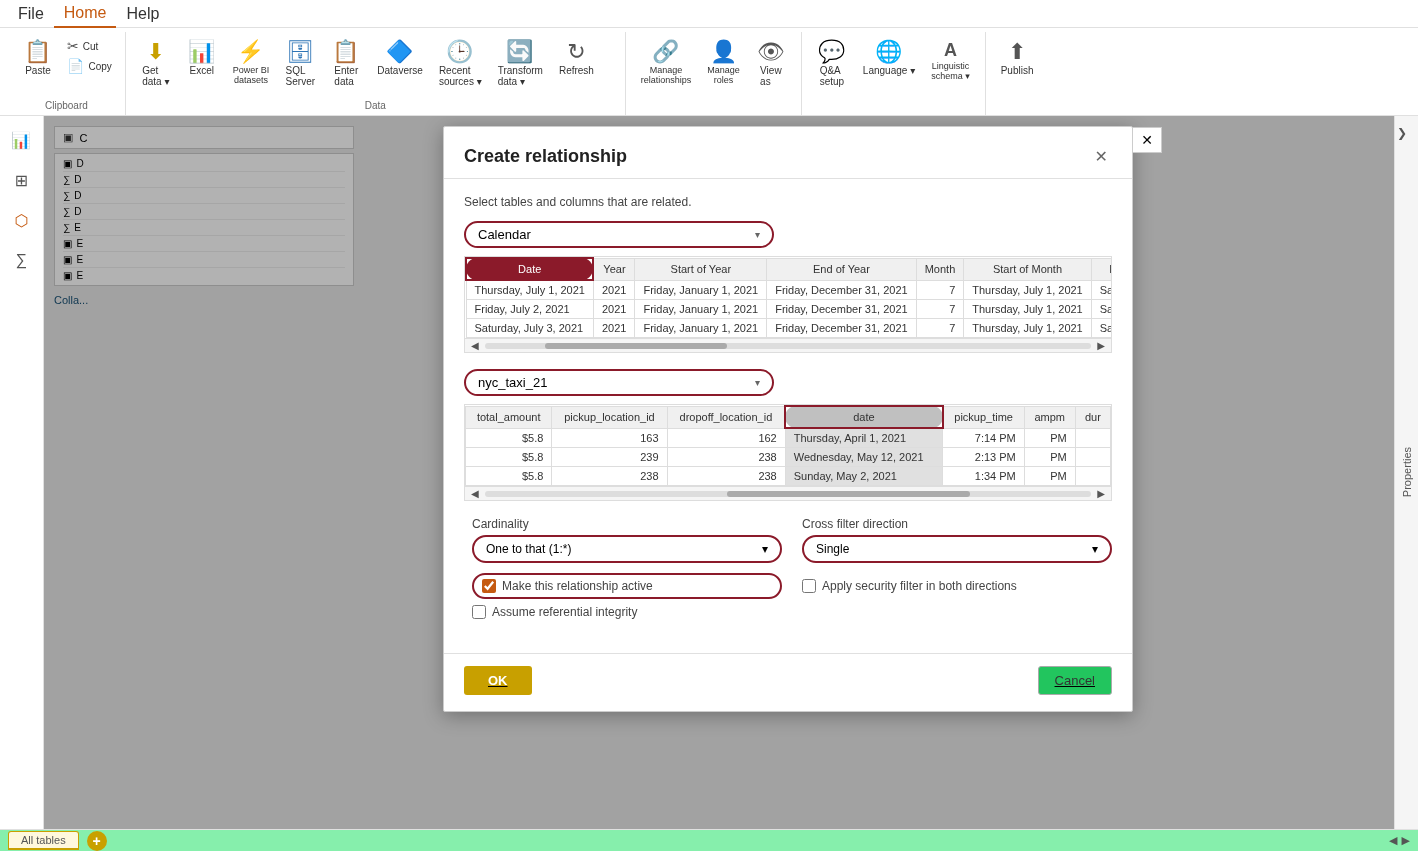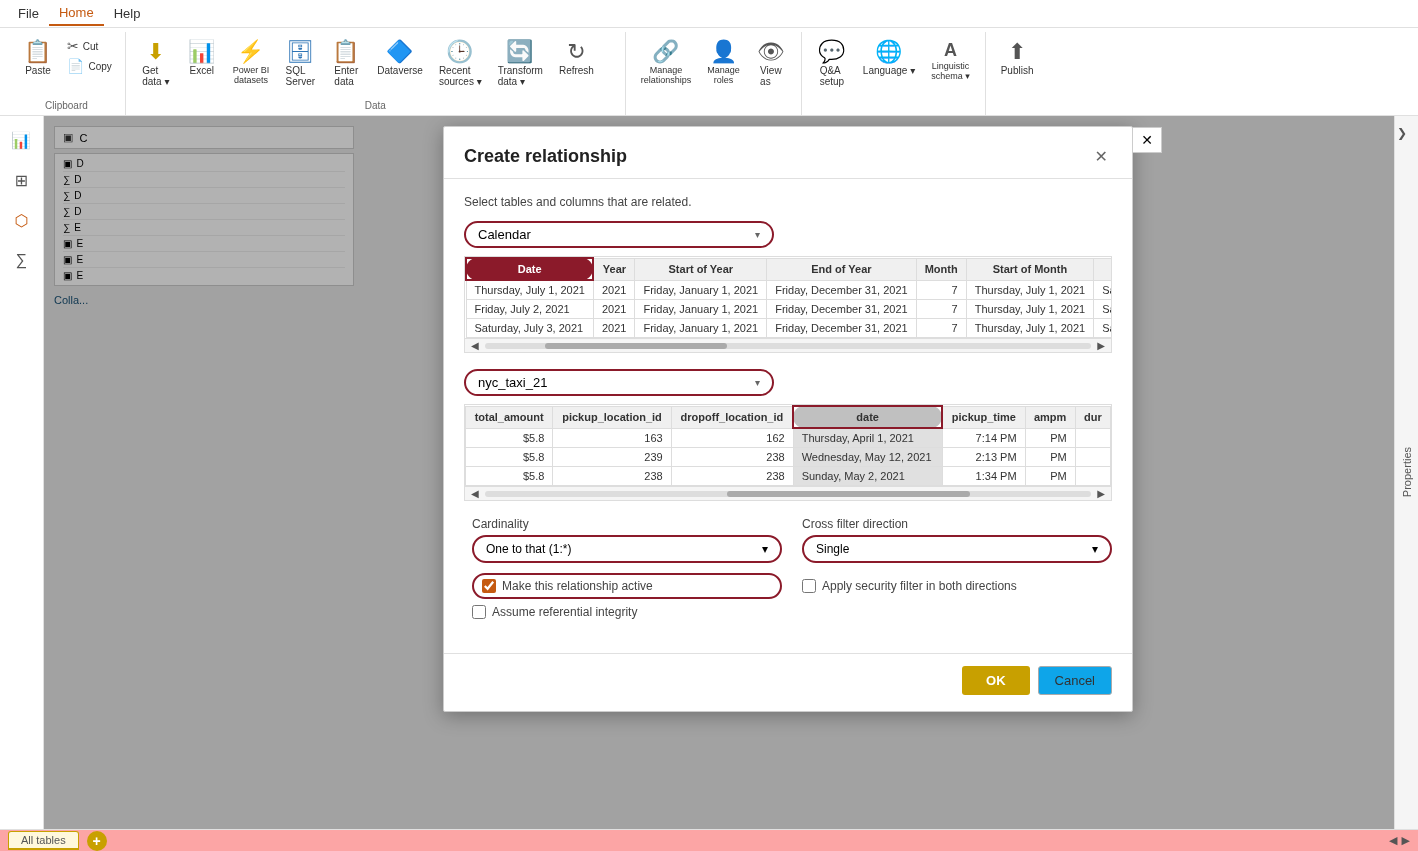--- a/index.html
+++ b/index.html
@@ -10,21 +10,21 @@
       background: #fff;
       border-bottom: 1px solid #e0e0e0;
       display: flex;
       align-items: center;
       padding: 0 8px;
       height: 28px;
     }
     .menu-bar span {
       padding: 4px 10px;
       cursor: pointer;
-      font-size: 13px;
+      font-size: 16px;
       color: #333;
     }
     .menu-bar span.active {
       color: #c55a11;
       border-bottom: 2px solid #c55a11;
     }
 
     
     .ribbon {
       background: #fff;
@@ -210,21 +210,21 @@
     }
     .data-table {
       width: 100%;
       border-collapse: collapse;
       font-size: 11px;
     }
     .data-table th {
       background: #f0f0f0;
       border: 1px solid #ddd;
       padding: 4px 8px;
-      font-weight: 700;
+      font-weight: 400;
       color: #333;
       text-align: center;
       white-space: nowrap;
     }
     .data-table th.selected {
       background: #8b1a2a;
       color: #fff;
       border: 2px solid #8b1a2a;
       border-radius: 12px;
     }
@@ -331,48 +331,49 @@
     .checkbox-row.highlighted {
       border: 2px solid #8b1a2a;
       border-radius: 20px;
       padding: 4px 8px;
     }
 
     
     .dialog-footer {
       padding: 12px 20px 16px;
       display: flex;
-      justify-content: flex-end;
+      justify-content: space-between;
       gap: 8px;
       border-top: 1px solid #e0e0e0;
+      text-decoration: underline;
     }
     .btn-ok {
       background: #c8a000;
       color: #fff;
       border: none;
       padding: 6px 24px;
       border-radius: 3px;
       cursor: pointer;
       font-size: 13px;
       font-weight: 600;
     }
     .btn-cancel {
-      background: #0ea5e9;
+      background: #22c55e;
       color: #333;
       border: 1px solid #aaa;
       padding: 6px 16px;
       border-radius: 3px;
       cursor: pointer;
       font-size: 13px;
     }
 
     
     .status-bar {
       height: 22px;
-      background: #fca5a5;
+      background: #86efac;
       border-top: 1px solid #e0e0e0;
       display: flex;
       align-items: center;
       padding: 4px 8px;
       font-size: 11px;
       color: #555;
       gap: 8px;
     }
     .status-bar .tab-item {
       padding: 2px 12px;

